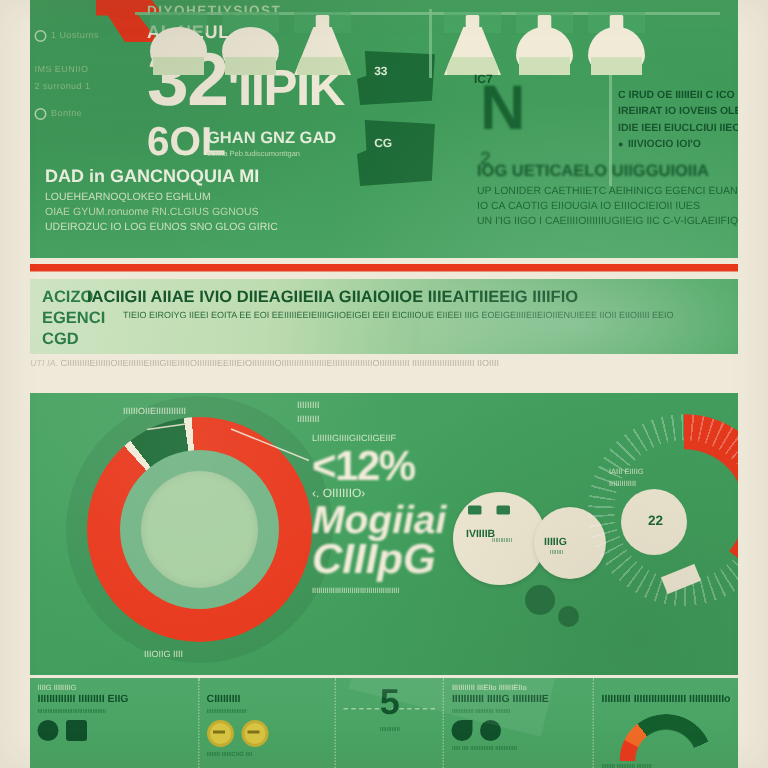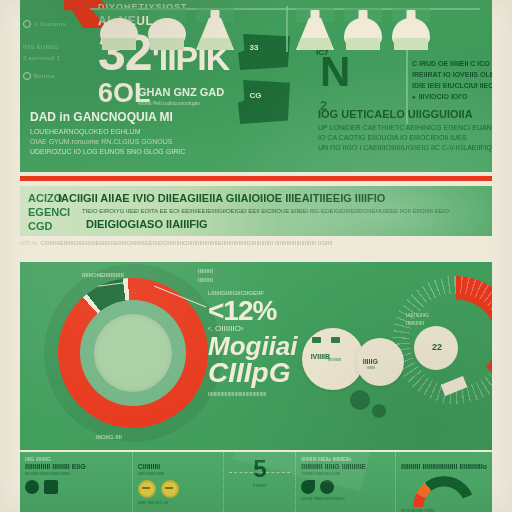--- a/index.html
+++ b/index.html
@@ -374,21 +374,20 @@
   </div>
 
   <div id="red-rule"></div>
 
   <div id="panel-banner">
     <span class="bn-mark" style="top:6px">ACIZO</span>
     <span class="bn-mark" style="top:20px">EGENCI</span>
     <span class="bn-mark" style="top:34px">CGD</span>
     <span class="bn-txt" style="left:38px;top:6px">IACIIGII AIIAE IVIO DIIEAGIIEIIA  GIIAIOIIOE IIIEAITIIEEIG IIIIFIO</span>
     <span class="bn-sm" style="left:62px;top:22px">TIEIO EIROIYG IIEEI EOITA EE  EOI EEIIIIIEEIEIIIIGIIOEIGEI EEII  EICIIIOUE  EIIEEI IIIG  EOEIGEIIIIEIIEIOIIENUIEEE IIOII  EIIOIIIII EEIO</span>
-    <span class="bn-txt" style="left:66px;top:32px">DIEIGIOGIASO IIAIIIFIG</span>
   </div>
 
   <div id="caption">
     <span class="cap-lead">UTI IA.</span>
     <span>CIIIIIIIIIEIIIIIIOIIEIIIIIIEIIIIGIIEIIIIIOIIIIIIIIEEIIIEIOIIIIIIIIIOIIIIIIIIIIIIIIIIIIEIIIIIIIIIIIIIIIIOIIIIIIIIIIII IIIIIIIIIIIIIIIIIIIIIIIII   IIOIIII</span>
   </div>
 
   <div id="panel-charts">
 
     <div class="shadowcircle" style="left:24px;top:2px;width:178px;height:178px;"></div>

